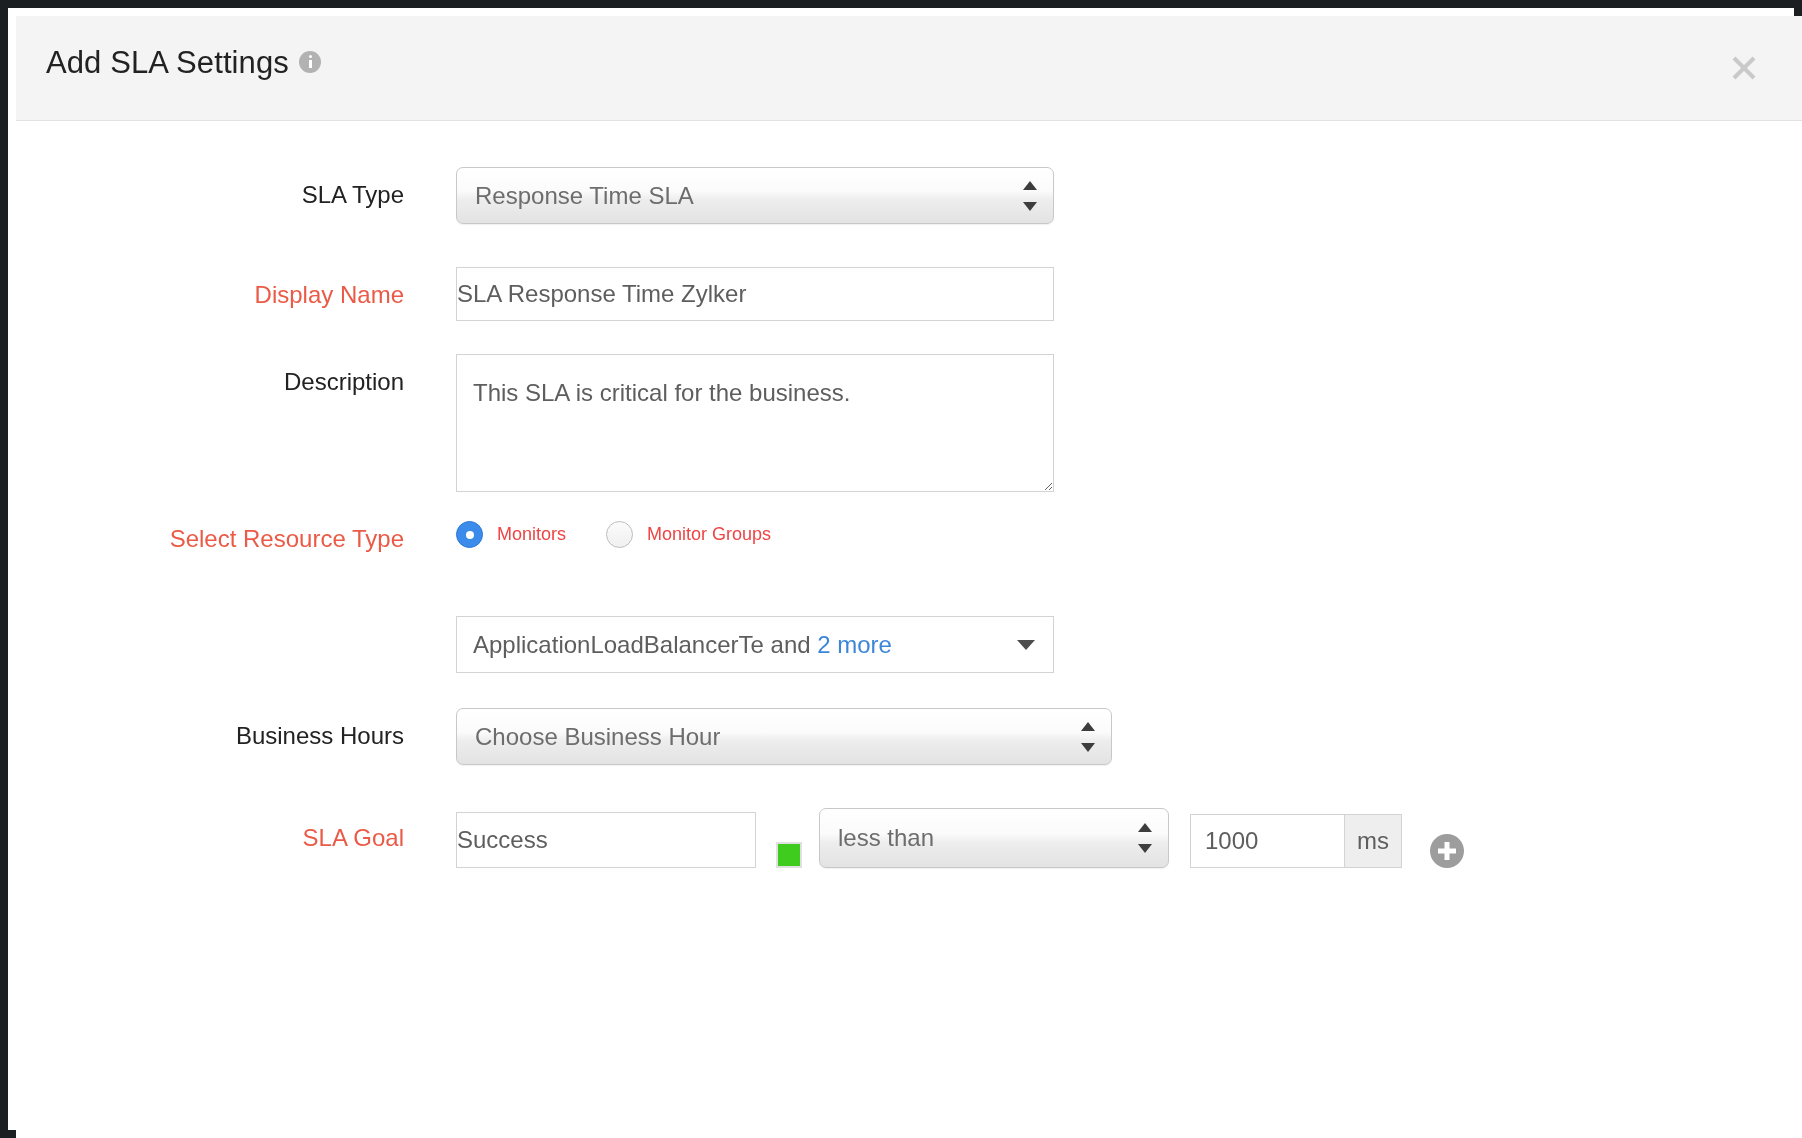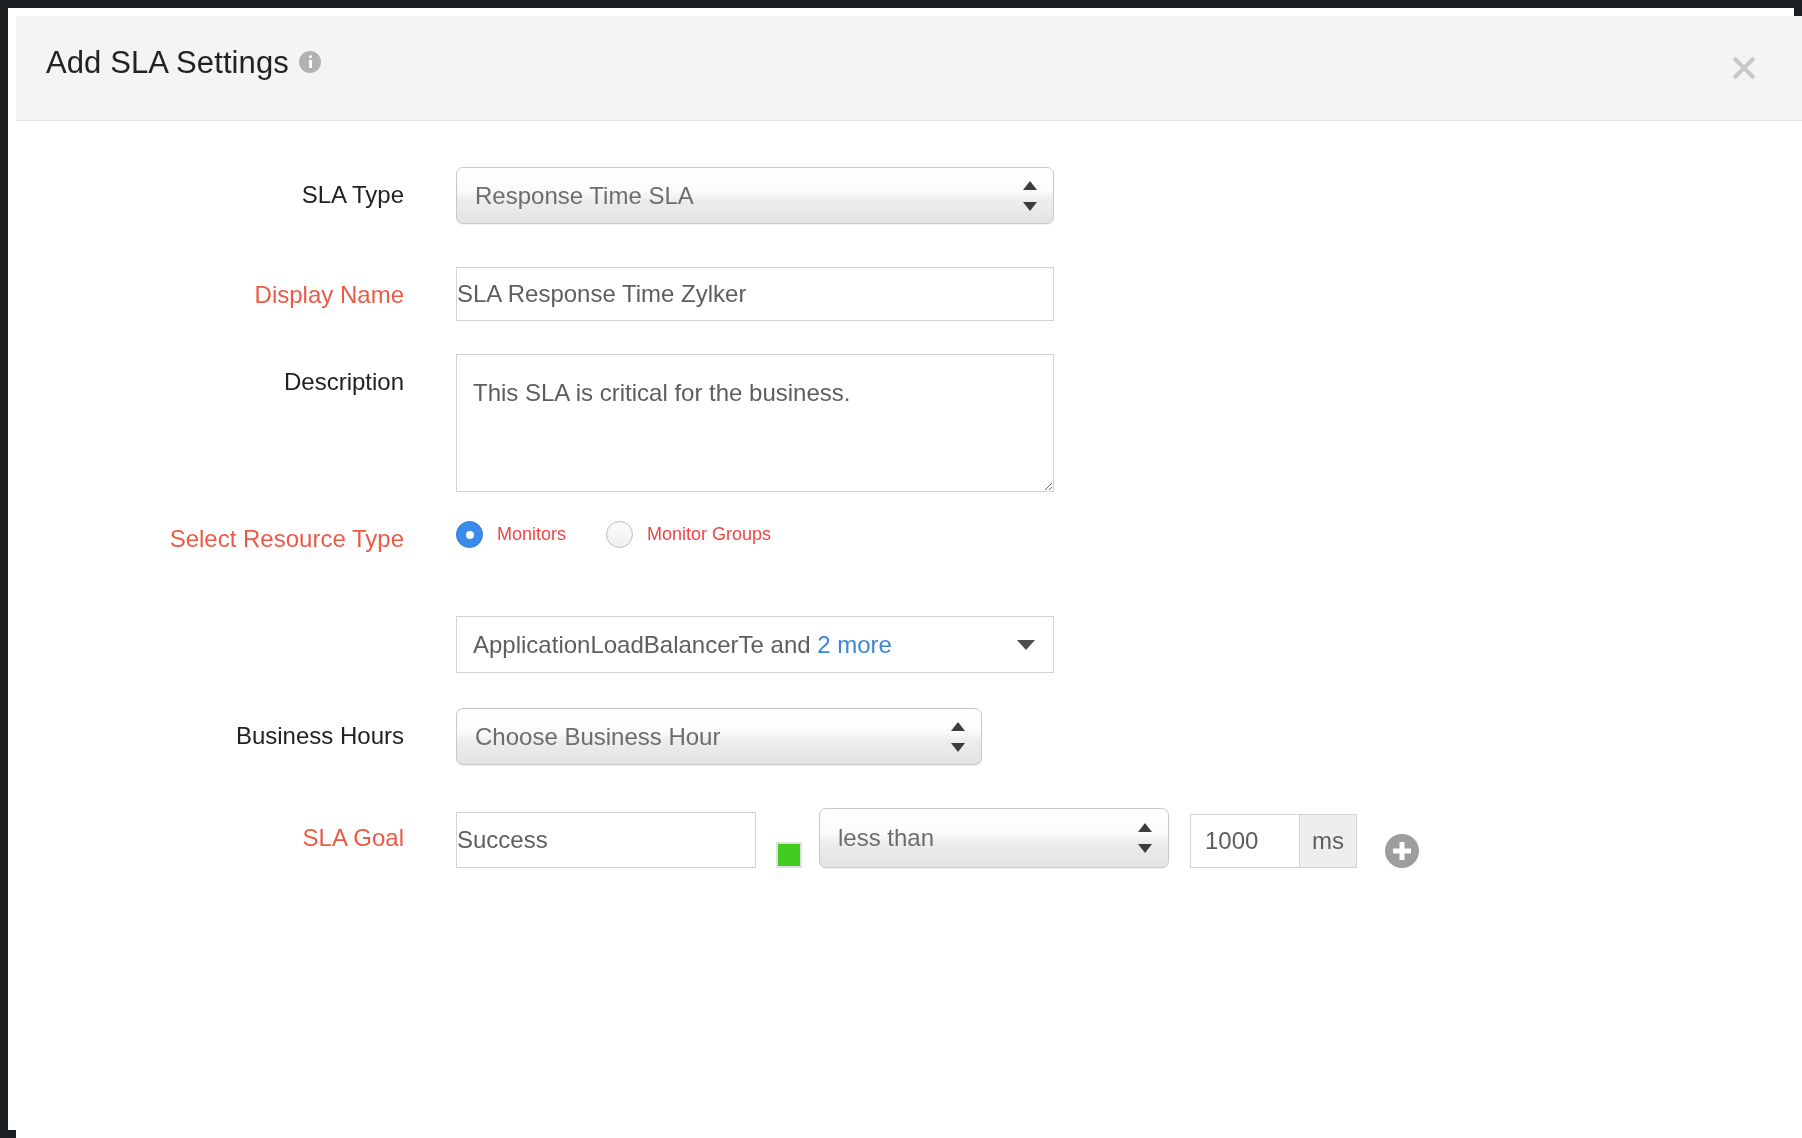--- a/index.html
+++ b/index.html
@@ -390,42 +390,42 @@
       <div class="form-row" style="left:0; top:495px;">
         <div class="form-label"></div>
         <div class="combo" style="width:598px; height:57px;">
           <span class="combo-text"><span>ApplicationLoadBalancerTe and </span><span class="combo-more">2 more</span></span>
           <span class="combo-caret"></span>
         </div>
       </div>
 
       <div class="form-row" style="left:0; top:587px;">
         <div class="form-label" style="padding-top:16px;">Business Hours</div>
-        <div class="sel" style="width:526px; height:57px;">
+        <div class="sel" style="width:656px; height:57px;">
           <span class="sel-text">Choose Business Hour</span>
           <span class="sel-arrows">
               <i class="up"></i>
               <i class="down"></i>
             </span>
         </div>
       </div>
 
       <div class="form-row" style="left:0; top:687px;">
         <div class="form-label required" style="padding-top:18px;">SLA Goal</div>
         <div style="display:flex; align-items:flex-end;">
           <input class="txt" style="width: 300px; height: 56px;" value="Success">
           <span class="swatch" style="margin-left:20px;"></span>
           <div class="sel" style="width:350px; height:60px; margin-left:17px;">
             <span class="sel-text">less than</span>
             <span class="sel-arrows">
                 <i class="up"></i>
                 <i class="down"></i>
               </span>
           </div>
-          <div class="unit-group" style="margin-left:21px;">
+          <div class="unit-group" style="margin-left:21px;gap:45px;">
             <input class="unit-value" value="1000" style="">
             <span class="unit-suffix">ms</span>
           </div>
           <span class="add-button" style="margin-left:28px;"></span>
         </div>
       </div>
 
     </div>
 
 

